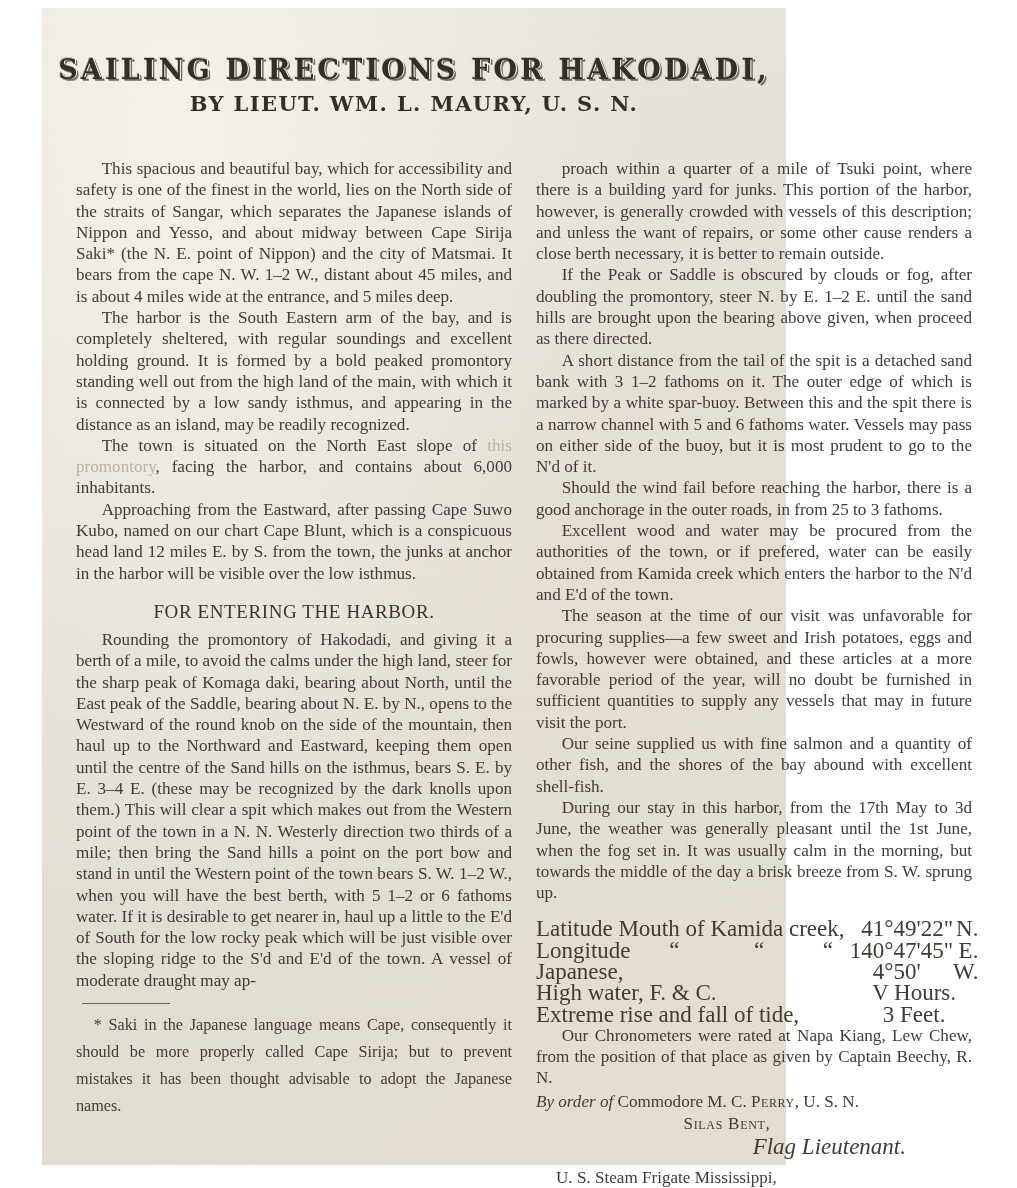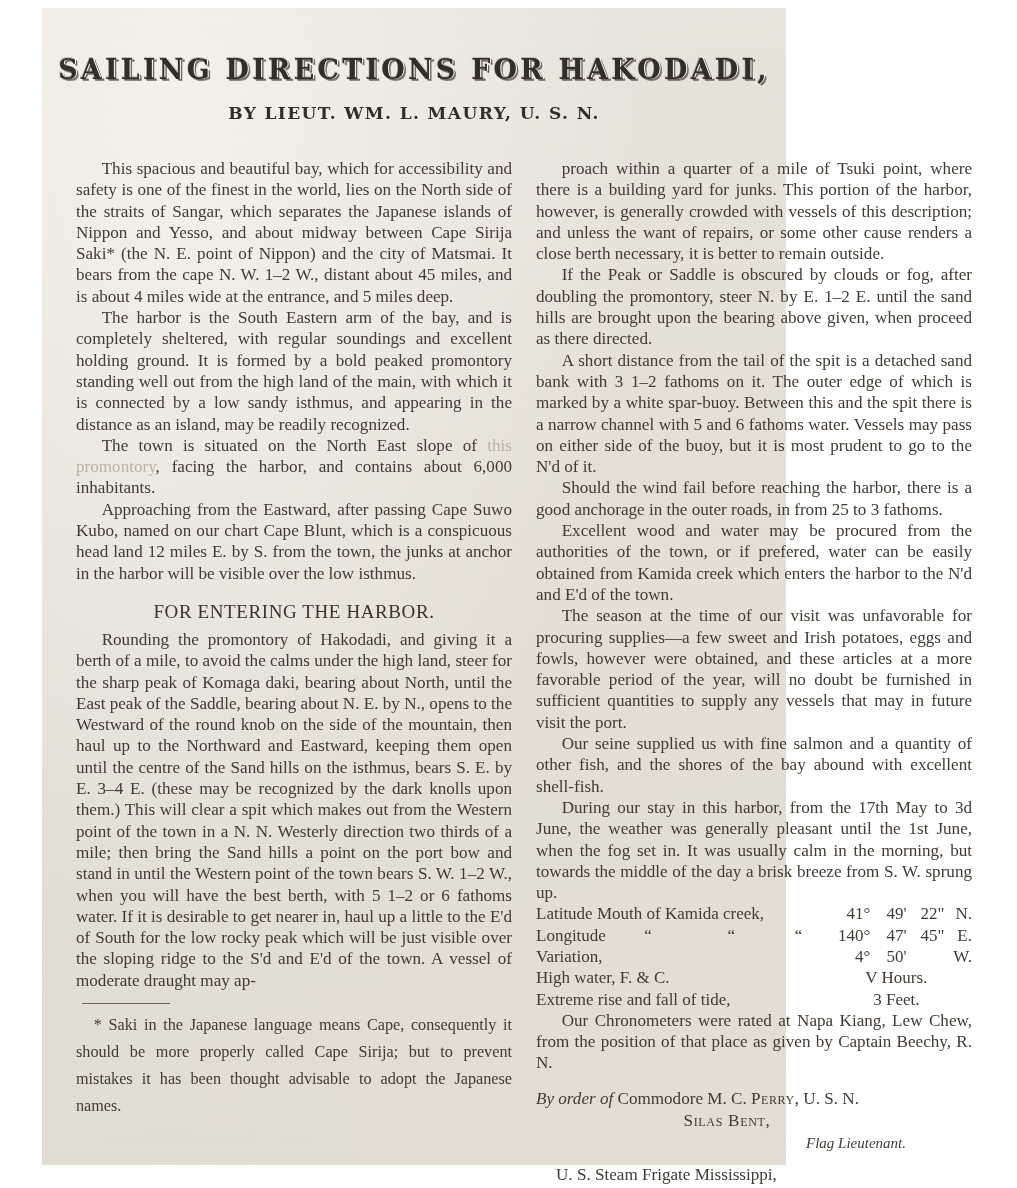--- a/index.html
+++ b/index.html
@@ -57,24 +57,24 @@
     color: #332e28;
     white-space: nowrap;
     
     text-shadow:
        1px 0 0 #ffffff,
        2px 1px 0 #6e655a,
        2.5px 1.5px 0 rgba(60,54,46,0.55),
       -0.6px -0.6px 0 rgba(150,140,125,0.5);
   }
   .byline {
-    margin-top: 18px;
+    margin-top: 6px;
     font-family: "DejaVu Serif", "Liberation Serif", serif;
     font-weight: bold;
-    font-size: 17px;
+    font-size: 21px;
     letter-spacing: 1.4px;
     color: #332e28;
   }
 
   
   .columns {
     position: absolute;
     top: 150px;
     left: 34px;
     right: 30px;
@@ -123,57 +123,58 @@
     line-height: 27px;
     text-align: justify;
     text-indent: 1.1em;
     color: #413b34;
   }
 
   
   table.coords {
     width: 100%;
     border-collapse: collapse;
-    font-size: 17px;
+    font-size: 23px;
     line-height: 21.3px;
     color: #413b34;
+    margin-top: 15px;
   }
   table.coords td { padding: 0; vertical-align: baseline; white-space: nowrap; }
   td.c-label { text-align: left; }
   td.c-deg   { text-align: right; width: 62px; }
   td.c-min   { text-align: right; width: 48px; }
   td.c-sec   { text-align: right; width: 48px; }
   td.c-dir   { text-align: right; width: 34px; padding-left: 10px; }
   td.c-span  { text-align: center; padding-left: 28px; }
   .ditto { display: inline-block; text-align: center; }
 
   
   .sig-order {
-    margin-top: 14px;
+    margin-top: 2px;
     font-size: 17.1px;
     line-height: 22px;
     color: #413b34;
   }
   .italic { font-style: italic; }
   .smallcaps {
     font-variant: small-caps;
     letter-spacing: 0.6px;
   }
   .sig-name {
     text-align: center;
     font-size: 17.1px;
     line-height: 22px;
     letter-spacing: 0.7px;
     color: #413b34;
     padding-right: 54px;
   }
   .sig-rank {
     text-align: right;
     font-style: italic;
-    font-size: 15px;
+    font-size: 23px;
     line-height: 23px;
     color: #413b34;
     padding-right: 66px;
   }
   .sig-ship {
     margin-top: 9px;
     font-size: 17.1px;
     line-height: 22px;
     color: #413b34;
     padding-left: 20px;
@@ -242,21 +243,21 @@
                 <span class="ditto" style="width:76px">“</span>
                 <span class="ditto" style="width:82px">“</span>
                 <span class="ditto" style="width:44px">“</span>
               </td>
               <td class="c-deg">140°</td>
               <td class="c-min">47'</td>
               <td class="c-sec">45"</td>
               <td class="c-dir">E.</td>
             </tr>
             <tr>
-              <td class="c-label">Variation,</td>
+              <td class="c-label">Japanese,</td>
               <td class="c-deg">4°</td>
               <td class="c-min">50'</td>
               <td class="c-sec"></td>
               <td class="c-dir">W.</td>
             </tr>
             <tr>
               <td class="c-label">High water, F. &amp; C.</td>
               <td class="c-span" colspan="4">V Hours.</td>
             </tr>
             <tr>

